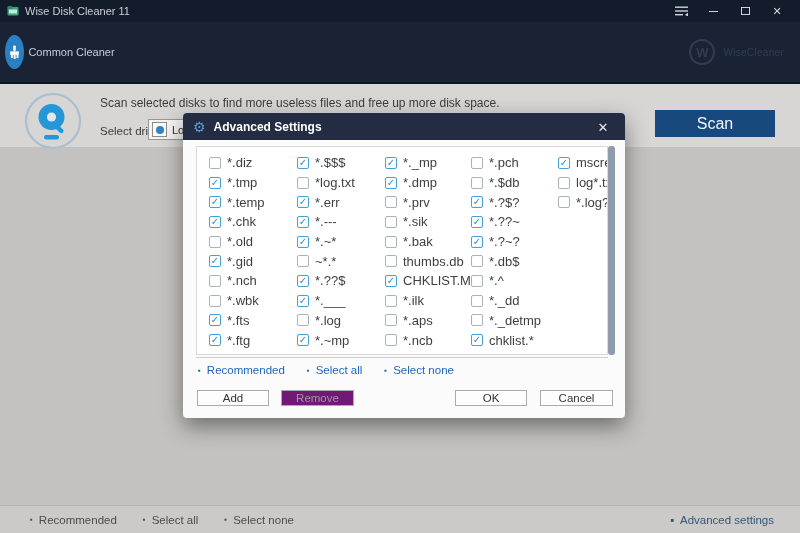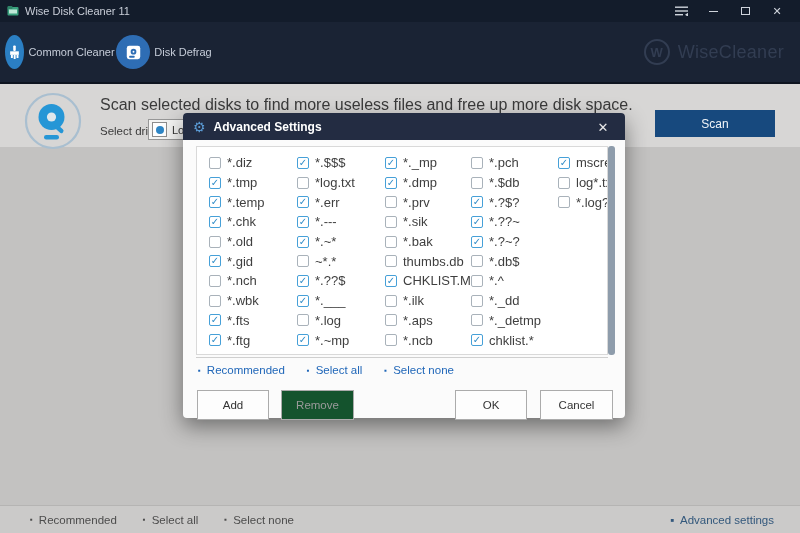--- a/index.html
+++ b/index.html
@@ -25,35 +25,35 @@
   .tab { width:104px; height:54px; margin-top:3px; display:flex; flex-direction:row;
     align-items:center; justify-content:center; gap:4px; border-radius:2px; cursor:pointer; }
   .tab.active { background:linear-gradient(#2b3550,#232d44); border:1px solid #3a4763; }
   .tab .circ { width:34px; height:34px; border-radius:50%; display:flex;
     align-items:center; justify-content:center; }
   .tab .lbl { font-size:11px; color:#c6cdd9; white-space:nowrap; }
   #brand { margin-left:auto; display:flex; align-items:center; gap:8px; padding-right:16px;
     color:#323d52; }
   #brand-circle { width:26px; height:26px; border:2px solid #323d52; border-radius:50%;
     display:flex; align-items:center; justify-content:center; font-size:13px; font-weight:bold; }
-  #brand-text { font-size:18px; letter-spacing:.3px; }
+  #brand-text { font-size:10px; letter-spacing:.3px; }
 
   
   #scanbar { left:0; top:84px; width:800px; height:63px; background:#d7d6d5; }
   #scan-circle { left:24px; top:92px; }
-  #scan-desc { left:100px; top:96px; font-size:16px; color:#3b3b3b; }
+  #scan-desc { left:100px; top:96px; font-size:12px; color:#3b3b3b; }
   #drives-label { left:100px; top:125px; font-size:11.5px; color:#3b3b3b; }
   #drive-select { left:148px; top:119px; width:112px; height:21px; background:#f4f4f3;
     border:1px solid #979797; display:flex; align-items:center; gap:5px; padding-left:3px;
     font-size:11px; color:#333; cursor:pointer; }
   #drive-icon { width:15px; height:15px; border:1px solid #8d8d8d; background:#fff;
     display:flex; align-items:center; justify-content:center; }
   #drive-icon span { width:8px; height:8px; border-radius:50%; background:#2e86c6; display:block; }
   #scan-btn { left:655px; top:110px; width:120px; height:27px; background:#17497e;
-    color:#f2f5f9; font-size:12px; display:flex; align-items:center; justify-content:center;
+    color:#f2f5f9; font-size:16px; display:flex; align-items:center; justify-content:center;
     cursor:pointer; }
 
   
   #footer { left:0; top:505px; width:800px; height:28px; background:#cbcac9;
     border-top:1px solid #b5b4b3; display:flex; align-items:center; font-size:11.5px; }
   #footer-links { display:flex; gap:26px; padding-left:30px; color:#4c4c4c; }
   .flink { display:flex; align-items:center; gap:6px; cursor:pointer; }
   .flink .sq { font-size:8px; }
   #footer-right { margin-left:auto; padding-right:26px; color:#33587c; display:flex;
     align-items:center; gap:6px; cursor:pointer; }
@@ -82,24 +82,24 @@
   #list-scrollbar { position:absolute; left:425px; top:33px; width:7px; height:209px;
     background:#8e9cab; border-radius:3px; cursor:pointer; }
   #dlg-divider { position:absolute; left:13px; top:244px; width:412px; height:1px;
     background:#cfcfcf; }
 
   #dlg-links { position:absolute; left:15px; top:251px; display:flex; gap:22px; }
   .dlink { display:flex; align-items:center; gap:6px; color:#1f66b8; font-size:11.5px;
     cursor:pointer; }
   .dlink .sq { font-size:8px; }
 
-  .dlg-btn { position:absolute; top:277px; height:30px; background:#fdfdfd;
+  .dlg-btn { position:absolute; top:277px; height:16px; background:#fdfdfd;
     border:1px solid #ababab; font-size:11.5px; color:#333; display:flex; align-items:center;
     justify-content:center; cursor:pointer; }
-  .dlg-btn.disabled { color:#9a9a9a; background:#14532d; }
+  .dlg-btn.disabled { color:#9a9a9a; background:#701a75; }
   #btn-add { left:14px; width:72px; }
   #btn-remove { left:98px; width:73px; }
   #btn-ok { left:272px; width:72px; }
   #btn-cancel { left:357px; width:73px; }
 </style>
 </head>
 <body>
 
 <div id="stage">
 
@@ -134,31 +134,20 @@
         <div class="tab">
           <span class="circ" style="background: rgb(43, 127, 195);">
             <svg width="19" height="19" viewBox="0 0 24 24">
               <rect x="10.4" y="3" width="3.2" height="7" rx="1.2" fill="#fff"></rect>
               <path d="M6.5 10.5h11v4.5h-11z" fill="#fff"></path>
               <path d="M7.5 15h2.4v4H7.5zM11 15h2.4v5.2H11zM14.6 15H17v4h-2.4z" fill="#fff"></path>
             </svg>
           </span>
           <span class="lbl">Common Cleaner</span>
         </div>
-        <div class="tab">
-          <span class="circ" style="background: rgb(46, 109, 180);">
-            <svg width="19" height="19" viewBox="0 0 24 24">
-              <rect x="3.5" y="3.5" width="17" height="17" rx="3" fill="#fff"></rect>
-              <circle cx="12" cy="11" r="3.6" fill="#2e6db4"></circle>
-              <circle cx="12" cy="11" r="1.2" fill="#fff"></circle>
-              <rect x="6.5" y="16" width="7" height="2.6" rx="1" fill="#2e6db4"></rect>
-            </svg>
-          </span>
-          <span class="lbl">Disk Defrag</span>
-        </div>
       </div>
     <div id="brand">
       <span id="brand-circle">W</span>
       <span id="brand-text">WiseCleaner</span>
     </div>
   </div>
 
   <div id="scanbar" class="abs"></div>
   <svg id="scan-circle" class="abs" width="58" height="58" viewBox="0 0 58 58">
     <circle cx="29" cy="29" r="27" fill="none" stroke="#a9bfd0" stroke-width="2.2"></circle>

